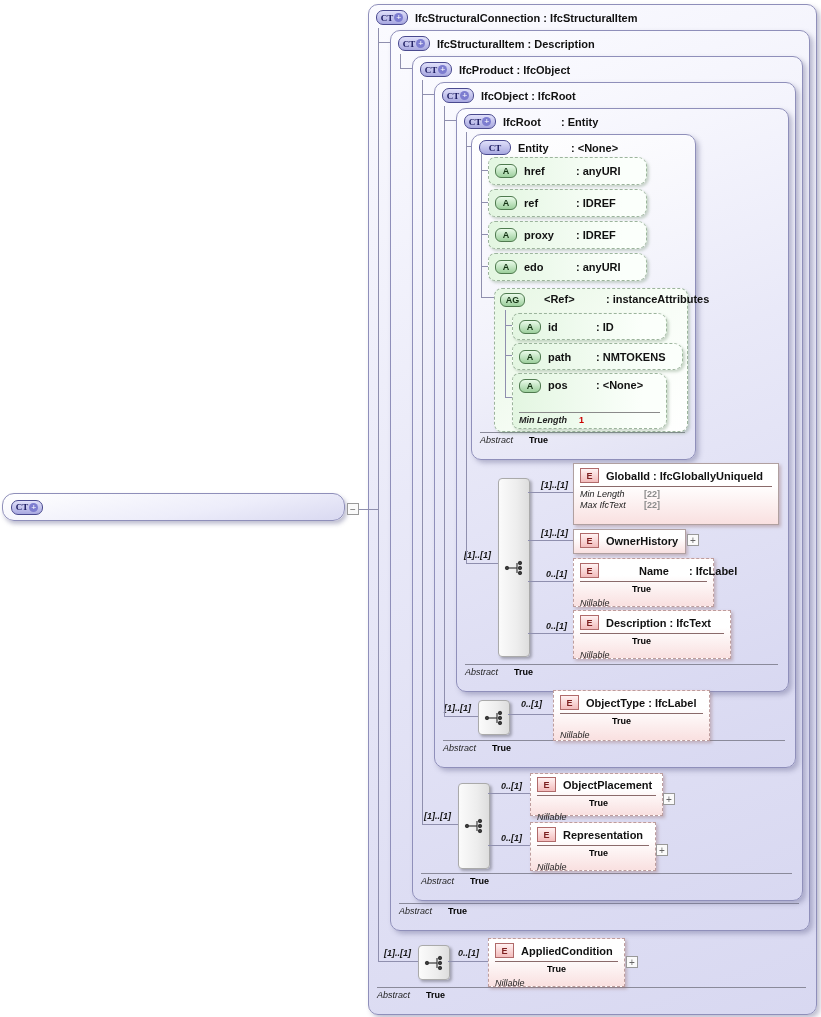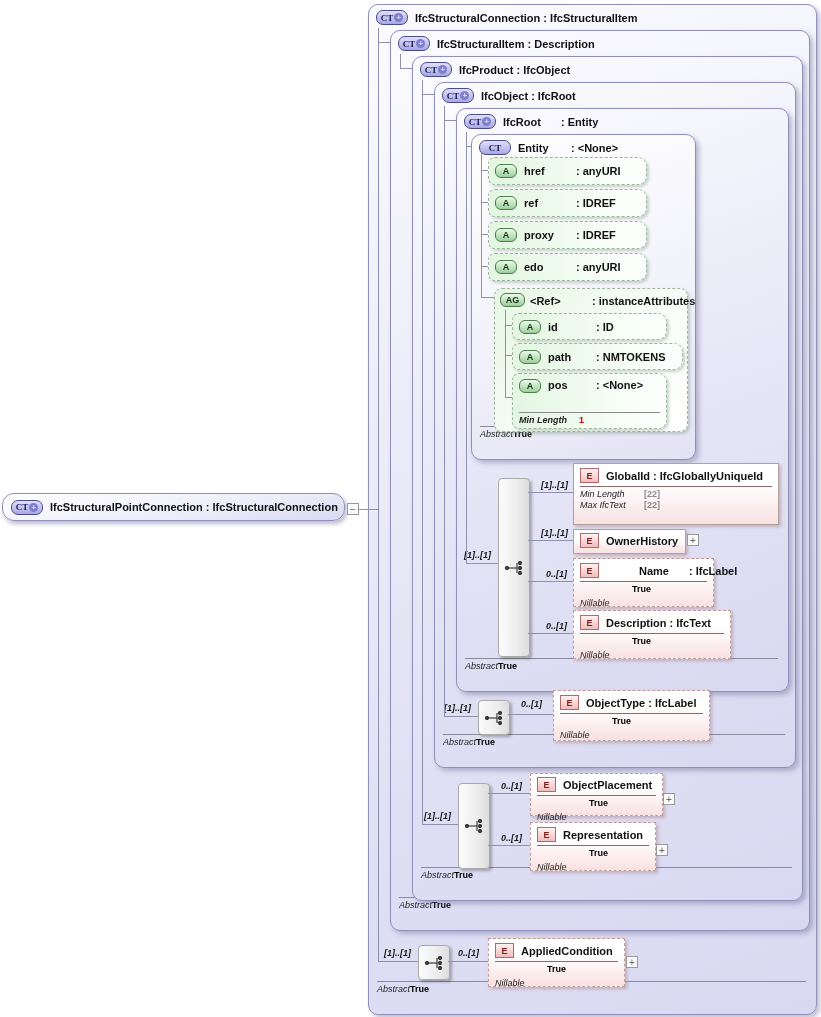--- a/index.html
+++ b/index.html
@@ -15,37 +15,37 @@
     font-size:11px;font-weight:bold;white-space:nowrap;}
   .ct-badge{display:inline-flex;align-items:center;justify-content:center;gap:1px;
     min-width:24px;height:13px;padding:0 3px;border:1.5px solid #4a4a8f;border-radius:7px;
     background:linear-gradient(180deg,#e0e0fa,#a8a8e0);color:#18185e;font-size:9px;font-weight:bold;font-family:Liberation Serif, serif;}
   .plus-dot{width:9px;height:9px;border-radius:50%;background:#7d7dd0;color:#fff;
     font-size:9px;line-height:9px;text-align:center;font-weight:bold;}
   .tname{display:inline-block;}
   .nm48{min-width:48px;} .nm50{min-width:50px;margin-left:33px;} .nm52{min-width:52px;}
   .nm53{min-width:53px;} .nm58{min-width:58px;} .nm62{min-width:62px;}
 
-  .abstract-row{position:absolute;left:8px;right:10px;bottom:20px;border-top:1px solid #8a8a9a;
-    padding-top:2px;font-size:9px;display:flex;}
+  .abstract-row{position:absolute;left:8px;right:10px;bottom:14px;border-top:1px solid #8a8a9a;
+    padding-top:2px;font-size:9px;display:flex;gap:16px;}
   .abs-label{font-style:italic;color:#222;}
   .abs-val{font-weight:bold;color:#000;}
 
   
   .attr-box{position:absolute;border:1px dashed #9cb49c;border-radius:7px 9px 9px 7px;
     background:linear-gradient(90deg,#e3f6e1 0%,#fbfffb 85%);
     box-shadow:2px 2px 3px rgba(110,140,110,.35);
     display:flex;align-items:center;gap:7px;padding:0 6px;font-size:11px;font-weight:bold;}
   .a-badge{min-width:20px;height:12px;border:1px solid #4f7a4f;border-radius:6px;
     background:linear-gradient(180deg,#eafbea,#9ccf9c);color:#143314;font-size:9px;font-weight:bold;
     display:inline-flex;align-items:center;justify-content:center;}
   .ag-box{position:absolute;border:1px dashed #9cb49c;border-radius:8px;
     background:linear-gradient(135deg,#e7f7e4 0%,#f7fdf6 55%,#ffffff 100%);
     box-shadow:2px 2px 3px rgba(110,140,110,.35);}
-  .ag-header{position:absolute;top:4px;left:5px;display:flex;align-items:flex-end;gap:5px;
+  .ag-header{position:absolute;top:4px;left:5px;display:flex;align-items:flex-start;gap:19px;
     font-size:11px;font-weight:bold;white-space:nowrap;}
   .attr-facet{position:absolute;left:6px;right:6px;bottom:3px;border-top:1px solid #8a8a8a;
     padding-top:2px;font-size:9px;display:flex;}
   .attr-facet .facet-label{width:60px;}
 
   
   .el-box{position:absolute;border:1px solid #b0a0a0;
     background:linear-gradient(180deg,#ffffff 35%,#f9e0e0 100%);
     box-shadow:2px 2px 3px rgba(150,110,110,.4);}
   .el-box.optional{border:1px dashed #bd9d9d;}
@@ -394,17 +394,16 @@
   <div class="hline" style="left:488px;top:845px;width:42px;"></div>
   <div class="hline" style="left:378px;top:961px;width:40px;"></div>
   <div class="hline" style="left:448px;top:961px;width:40px;"></div>
   <div class="hline" style="left:359px;top:509px;width:19px;"></div>
 
   <div class="root-box">
     <span class="ct-badge">
         <span>CT</span>
         <span class="plus-dot">+</span>
       </span>
-    <span><span class="tname">IfcStructuralPointConnection</span> <span>: IfcStructuralConnection</span></span>
   </div>
   <div class="toggle" style="left:347px;top:503px;">−</div>
 
 </div>
 
 </body></html>

